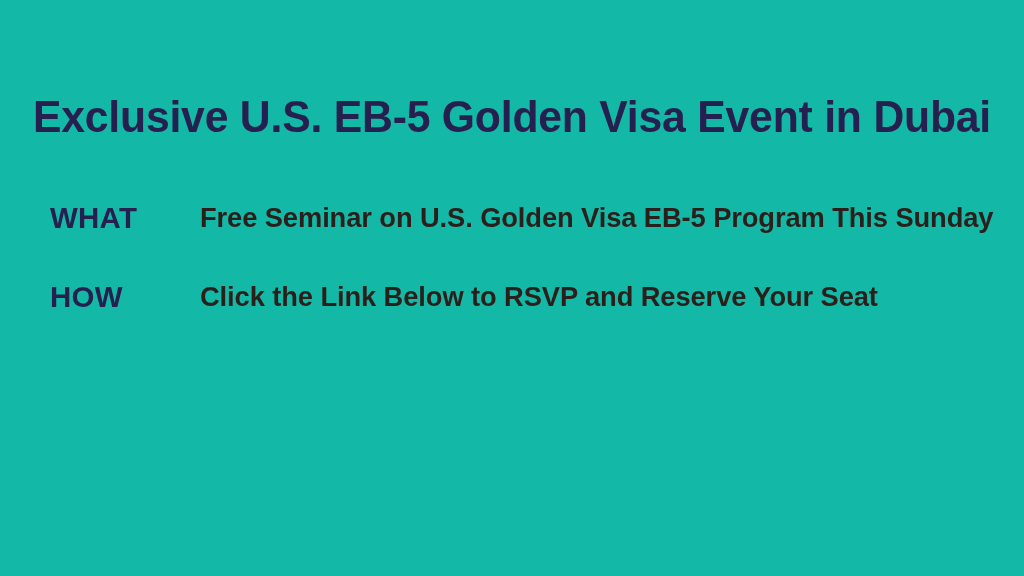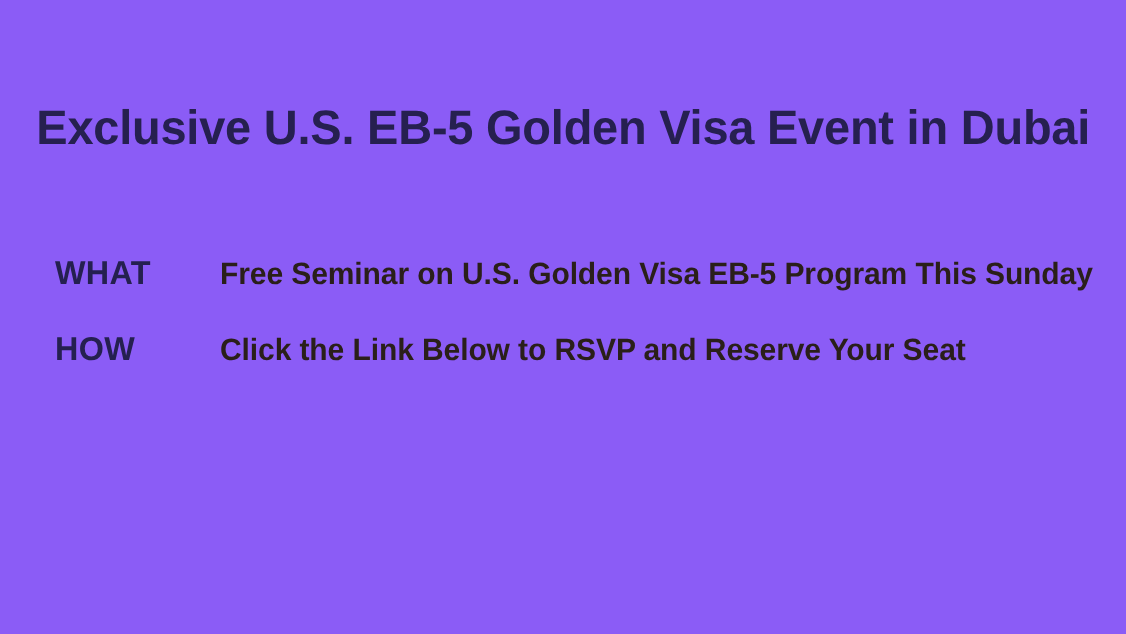--- a/index.html
+++ b/index.html
@@ -46,21 +46,21 @@
     position: absolute;
     left: 50px;
     top: 200px;
     right: 24px;
   }
 
   .row {
     position: relative;
     height: 67px;
     display: flex;
-    align-items: flex-end;
+    align-items: flex-start;
   }
 
   .row-label {
     flex: 0 0 auto;
     width: 150px;
     color: #252050;
     font-family: "Liberation Sans", "DejaVu Sans", sans-serif;
     font-weight: bold;
     font-size: 30px;
     line-height: 36px;
@@ -78,27 +78,27 @@
     font-size: 28px;
     line-height: 36px;
     letter-spacing: -0.1px;
     white-space: nowrap;
     transform: scaleX(0.975);
     transform-origin: left top;
   }
 
   
   .row-how {
-    margin-top: 2px;
+    margin-top: 12px;
   }
 </style>
 </head>
 <body style="background: rgb(229, 209, 79);">
 
-<div id="slide" style="background: #8b5cf6;">
+<div id="slide" style="background: #14b8a6;">
 
   <h1 id="title" style="color: rgb(38, 32, 80);">Exclusive U.S. EB-5 Golden Visa Event in Dubai</h1>
 
   <div id="details">
 
     <div class="row row-what">
       <div class="row-label" style="color: rgb(37, 32, 80);">WHAT</div>
       <div class="row-value" style="color: rgb(42, 31, 26);">Free Seminar on U.S. Golden Visa EB-5 Program This Sunday</div>
     </div>
 

